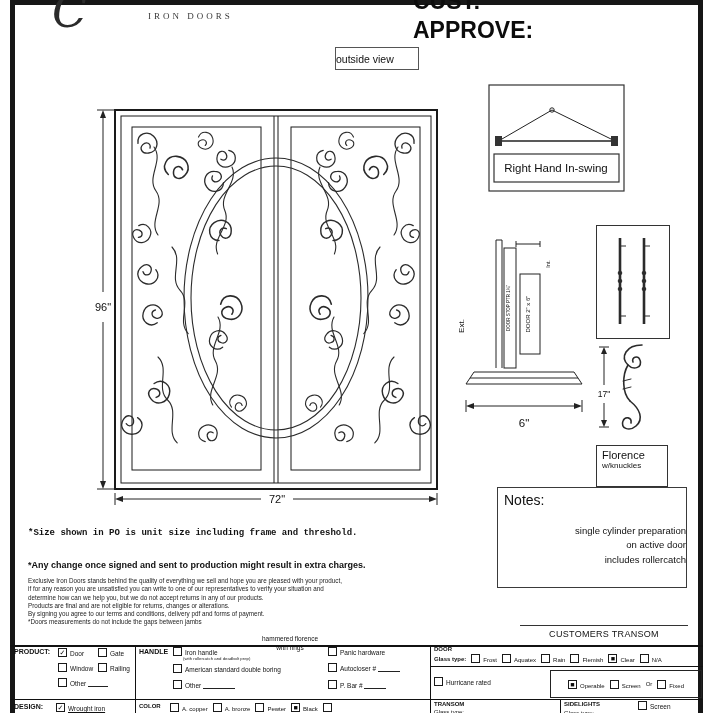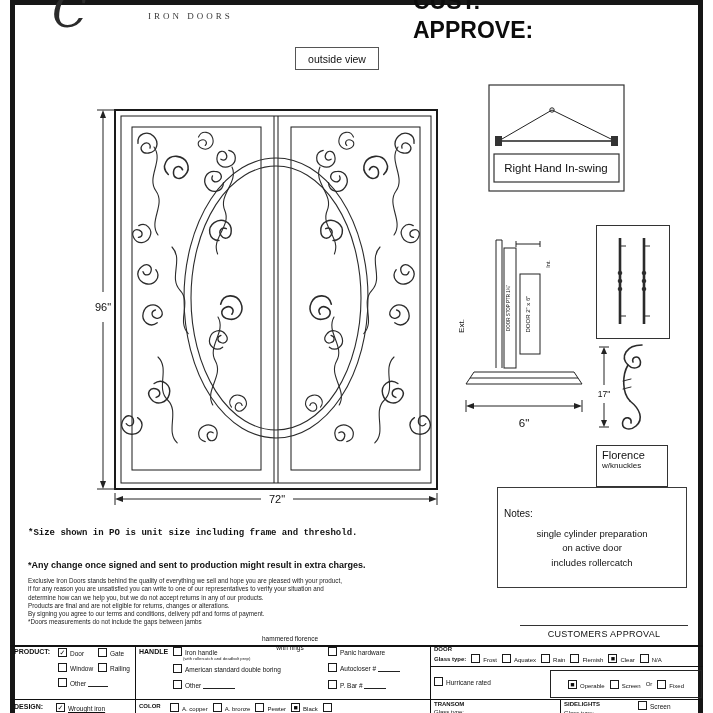--- a/index.html
+++ b/index.html
@@ -6,25 +6,25 @@
   .page{position:relative;width:713px;height:713px;background:#ffffff;overflow:hidden;
         font-family:"Liberation Sans",sans-serif;color:#111;}
   .abs{position:absolute;}
   
   .bar{position:absolute;background:#161616;}
   
   .logo-mark{font-family:"DejaVu Serif",serif;font-style:italic;font-size:46px;color:#2b2b2b;}
   .logo-text{font-family:"Liberation Serif",serif;font-size:9px;letter-spacing:3px;color:#3a3a3a;margin-top:9px;}
   .cust{font-size:23px;font-weight:bold;color:#0c0c0c;}
   .approve{font-size:23px;font-weight:bold;color:#0c0c0c;text-align:center;}
-  .viewbox{border:1px solid #555;font-size:10.5px;display:flex;align-items:center;justify-content:center;}
+  .viewbox{border:1px solid #555;font-size:10.5px;display:flex;align-items:center;margin-left:40px;}
   
   .notes{border:1.3px solid #3a3a3a;background:#fff;}
-  .notes-title{font-size:10px;margin:20px 0 0 6px;}
-  .notes-body{margin-top:8px;text-align:center;font-size:9.5px;line-height:1.5;}
+  .notes-title{font-size:14px;margin:4px 0 0 6px;}
+  .notes-body{margin-top:16px;text-align:right;font-size:9.5px;line-height:1.5;}
   
   .fbold{font-size:9px;font-weight:bold;}
   .fine{font-size:6.3px;line-height:1.32;color:#1c1c1c;}
   .approval-line{border-top:1px solid #333;}
   .approval-text{font-size:9px;text-align:center;letter-spacing:.3px;}
   .annotation{font-size:6.5px;line-height:9px;text-align:center;color:#101010;z-index:6;}
   
   .form{position:absolute;left:10px;top:645px;width:693px;height:70px;font-size:6.5px;}
   .hline,.vline{position:absolute;background:#111;}
   .flabel{position:absolute;font-weight:bold;font-size:7px;}
@@ -226,21 +226,21 @@
   <div class="abs fine" style="left:28px;top:577px;width:330px;">
     <div>Exclusive Iron Doors stands behind the quality of everything we sell and hope you are pleased with your product,</div>
     <div>if for any reason you are unsatisfied you can write to one of our representatives to verify your situation and</div>
     <div>determine how can we help you, but we do not accept returns in any of our products.</div>
     <div>Products are final and are not eligible for returns, changes or alterations.</div>
     <div>By signing you agree to our terms and conditions, delivery pdf and forms of payment.</div>
     <div>*Doors measurements do not include the gaps between jambs</div>
   </div>
 
   <div class="abs approval-line" style="left:520px;top:625px;width:168px;"></div>
-  <div class="abs approval-text" style="left:520px;top:629px;width:168px;">CUSTOMERS APPROVAL</div>
+  <div class="abs approval-text" style="left:520px;top:629px;width:168px;">CUSTOMERS TRANSOM</div>
 
   <div class="abs annotation" style="left:225px;top:634px;width:130px;">
     <div>hammered florence</div>
     <div>with rings</div>
   </div>
 
   <div class="form">
     <div class="hline" style="left:0;top:0;width:693px;height:2px;"></div>
     <div class="hline" style="left:0;top:54px;width:693px;height:1px;"></div>
     <div class="vline" style="left:125px;top:0;width:1px;height:70px;"></div>

